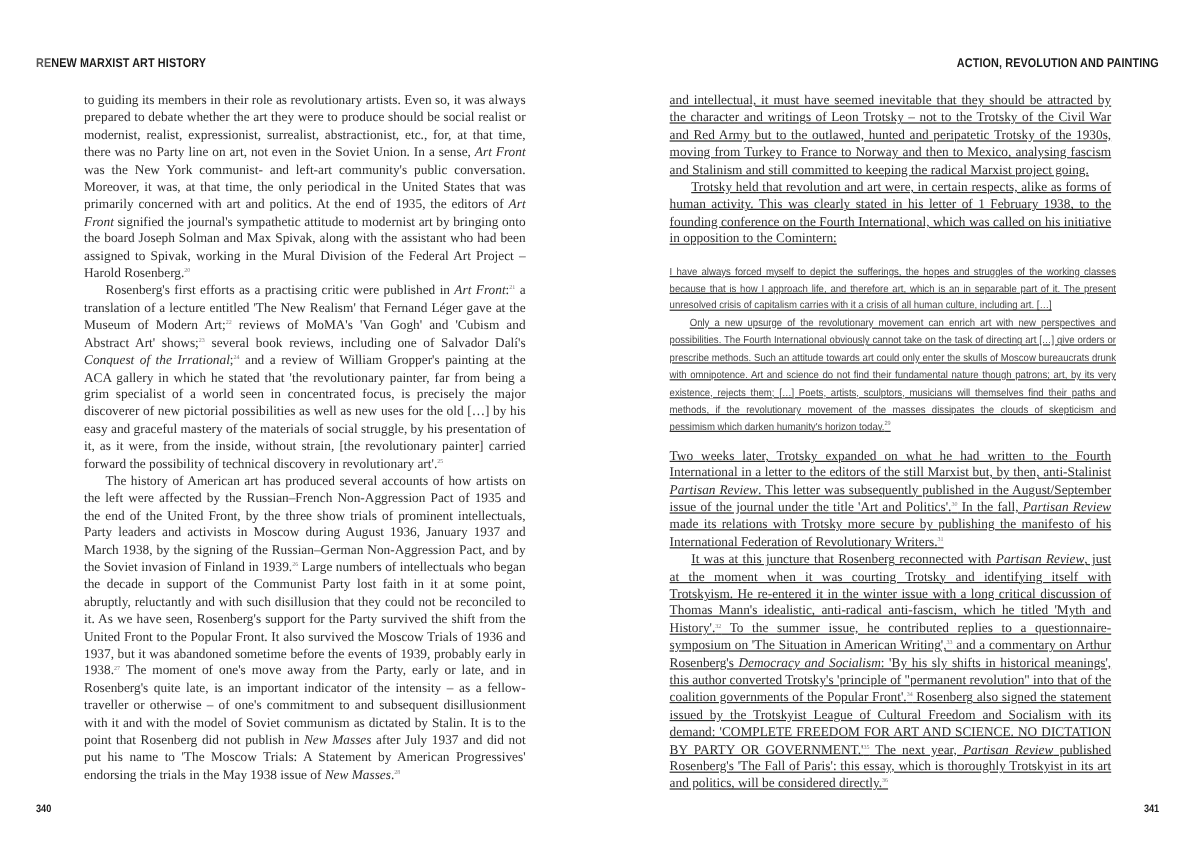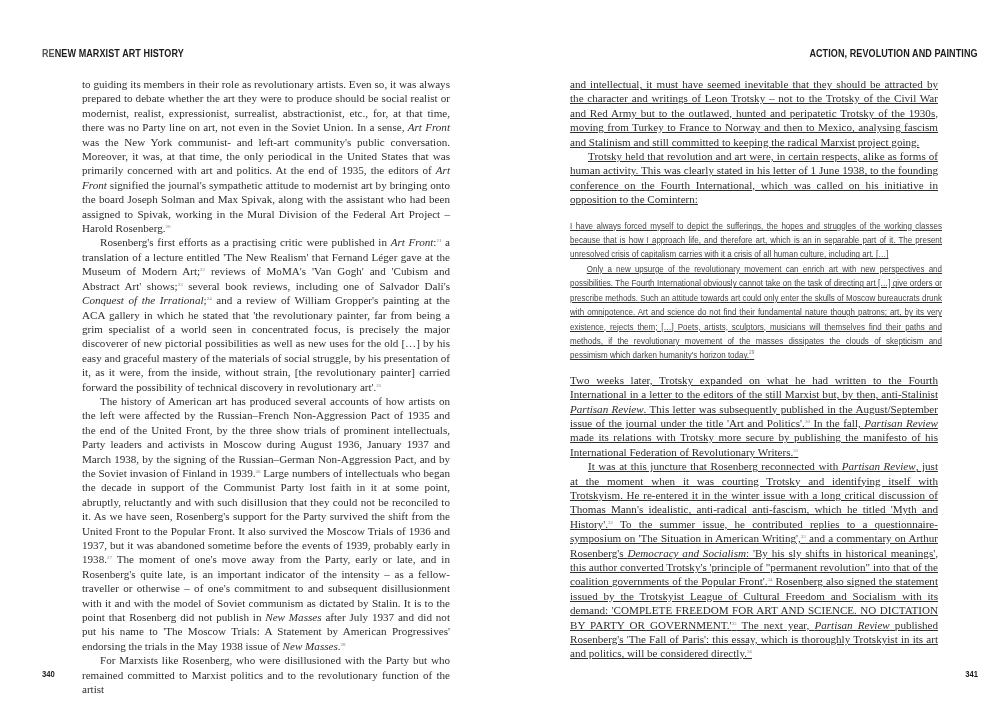--- a/index.html
+++ b/index.html
@@ -1,17 +1,17 @@
 <!DOCTYPE html>
 <html><head>
 <meta charset="utf-8">
 <style>
   html, body { margin:0; padding:0; background:#ffffff; }
   body { width:1000px; height:706px; position:relative; overflow:hidden; color:#2b2b2b; }
-  .page { position:absolute; top:0; height:706px;margin-left:12px; }
+  .page { position:absolute; top:0; height:706px; }
   .page.left { left:0; width:500px; }
   .page.right { left:496px; width:500px; }
   .running-head {
     position:absolute; top:47px;
     font-family:"Liberation Sans", sans-serif; font-weight:bold;
     font-size:10.5px; letter-spacing:0.1px; color:#1a1a1a;
     transform:scaleX(0.86); white-space:nowrap;
   }
   .left .running-head { left:30px; transform-origin:left center; }
   .right .running-head { right:30px; transform-origin:right center; }
@@ -44,30 +44,29 @@
 </style>
 </head>
 <body>
 
 <div class="page left">
   <div class="running-head"><span class="re">RE</span><span>NEW MARXIST ART HISTORY</span></div>
   <div class="body-text">
     <p><span>to guiding its members in their role as revolutionary artists. Even so, it was always prepared to debate whether the art they were to produce should be social realist or modernist, realist, expressionist, surrealist, abstractionist, etc., for, at that time, there was no Party line on art, not even in the Soviet Union. In a sense, </span><i>Art Front</i><span> was the New York communist- and left-art community's public conversation. Moreover, it was, at that time, the only periodical in the United States that was primarily concerned with art and politics. At the end of 1935, the editors of </span><i>Art Front</i><span> signified the journal's sympathetic attitude to modernist art by bringing onto the board Joseph Solman and Max Spivak, along with the assistant who had been assigned to Spivak, working in the Mural Division of the Federal Art Project – Harold Rosenberg.</span><sup>20</sup></p>
     <p class="indent"><span>Rosenberg's first efforts as a practising critic were published in </span><i>Art Front</i><span>:</span><sup>21</sup><span> a translation of a lecture entitled 'The New Realism' that Fernand Léger gave at the Museum of Modern Art;</span><sup>22</sup><span> reviews of MoMA's 'Van Gogh' and 'Cubism and Abstract Art' shows;</span><sup>23</sup><span> several book reviews, including one of Salvador Dalí's </span><i>Conquest of the Irrational</i><span>;</span><sup>24</sup><span> and a review of William Gropper's painting at the ACA gallery in which he stated that 'the revolutionary painter, far from being a grim specialist of a world seen in concentrated focus, is precisely the major discoverer of new pictorial possibilities as well as new uses for the old […] by his easy and graceful mastery of the materials of social struggle, by his presentation of it, as it were, from the inside, without strain, [the revolutionary painter] carried forward the possibility of technical discovery in revolutionary art'.</span><sup>25</sup></p>
     <p class="indent"><span>The history of American art has produced several accounts of how artists on the left were affected by the Russian–French Non-Aggression Pact of 1935 and the end of the United Front, by the three show trials of prominent intellectuals, Party leaders and activists in Moscow during August 1936, January 1937 and March 1938, by the signing of the Russian–German Non-Aggression Pact, and by the Soviet invasion of Finland in 1939.</span><sup>26</sup><span> Large numbers of intellectuals who began the decade in support of the Communist Party lost faith in it at some point, abruptly, reluctantly and with such disillusion that they could not be reconciled to it. As we have seen, Rosenberg's support for the Party survived the shift from the United Front to the Popular Front. It also survived the Moscow Trials of 1936 and 1937, but it was abandoned sometime before the events of 1939, probably early in 1938.</span><sup>27</sup><span> The moment of one's move away from the Party, early or late, and in Rosenberg's quite late, is an important indicator of the intensity – as a fellow-traveller or otherwise – of one's commitment to and subsequent disillusionment with it and with the model of Soviet communism as dictated by Stalin. It is to the point that Rosenberg did not publish in </span><i>New Masses</i><span> after July 1937 and did not put his name to 'The Moscow Trials: A Statement by American Progressives' endorsing the trials in the May 1938 issue of </span><i>New Masses</i><span>.</span><sup>28</sup></p>
-    <p class="indent"><span>For Marxists like Rosenberg, who were disillusioned with the Party but who remained committed to Marxist politics and to the revolutionary function of the artist</span></p>
   </div>
   <div class="folio">340</div>
 </div>
 
 <div class="page right">
   <div class="running-head">ACTION, REVOLUTION AND PAINTING</div>
   <div class="body-text">
     <p><span>and intellectual, it must have seemed inevitable that they should be attracted by the character and writings of Leon Trotsky – not to the Trotsky of the Civil War and Red Army but to the outlawed, hunted and peripatetic Trotsky of the 1930s, moving from Turkey to France to Norway and then to Mexico, analysing fascism and Stalinism and still committed to keeping the radical Marxist project going.</span></p>
-    <p class="indent"><span>Trotsky held that revolution and art were, in certain respects, alike as forms of human activity. This was clearly stated in his letter of 1 June 1938, to the founding conference on the Fourth International, which was called on his initiative in opposition to the Comintern:</span></p>
+    <p class="indent"><span>Trotsky held that revolution and art were, in certain respects, alike as forms of human activity. This was clearly stated in his letter of 1 February 1938, to the founding conference on the Fourth International, which was called on his initiative in opposition to the Comintern:</span></p>
     <div class="quote">
       <p><span>I have always forced myself to depict the sufferings, the hopes and struggles of the working classes because that is how I approach life, and therefore art, which is an in separable part of it. The present unresolved crisis of capitalism carries with it a crisis of all human culture, including art. […]</span></p>
       <p class="indent"><span>Only a new upsurge of the revolutionary movement can enrich art with new perspectives and possibilities. The Fourth International obviously cannot take on the task of directing art […] give orders or prescribe methods. Such an attitude towards art could only enter the skulls of Moscow bureaucrats drunk with omnipotence. Art and science do not find their fundamental nature though patrons; art, by its very existence, rejects them; […] Poets, artists, sculptors, musicians will themselves find their paths and methods, if the revolutionary movement of the masses dissipates the clouds of skepticism and pessimism which darken humanity's horizon today.</span><sup>29</sup></p>
     </div>
     <p><span>Two weeks later, Trotsky expanded on what he had written to the Fourth International in a letter to the editors of the still Marxist but, by then, anti-Stalinist </span><i>Partisan Review</i><span>. This letter was subsequently published in the August/September issue of the journal under the title 'Art and Politics'.</span><sup>30</sup><span> In the fall, </span><i>Partisan Review</i><span> made its relations with Trotsky more secure by publishing the manifesto of his International Federation of Revolutionary Writers.</span><sup>31</sup></p>
     <p class="indent"><span>It was at this juncture that Rosenberg reconnected with </span><i>Partisan Review</i><span>, just at the moment when it was courting Trotsky and identifying itself with Trotskyism. He re-entered it in the winter issue with a long critical discussion of Thomas Mann's idealistic, anti-radical anti-fascism, which he titled 'Myth and History'.</span><sup>32</sup><span> To the summer issue, he contributed replies to a questionnaire-symposium on 'The Situation in American Writing',</span><sup>33</sup><span> and a commentary on Arthur Rosenberg's </span><i>Democracy and Socialism</i><span>: 'By his sly shifts in historical meanings', this author converted Trotsky's 'principle of "permanent revolution" into that of the coalition governments of the Popular Front'.</span><sup>34</sup><span> Rosenberg also signed the statement issued by the Trotskyist League of Cultural Freedom and Socialism with its demand: 'COMPLETE FREEDOM FOR ART AND SCIENCE. NO DICTATION BY PARTY OR GOVERNMENT.'</span><sup>35</sup><span> The next year, </span><i>Partisan Review</i><span> published Rosenberg's 'The Fall of Paris': this essay, which is thoroughly Trotskyist in its art and politics, will be considered directly.</span><sup>36</sup></p>
   </div>
   <div class="folio">341</div>
 </div>
 

